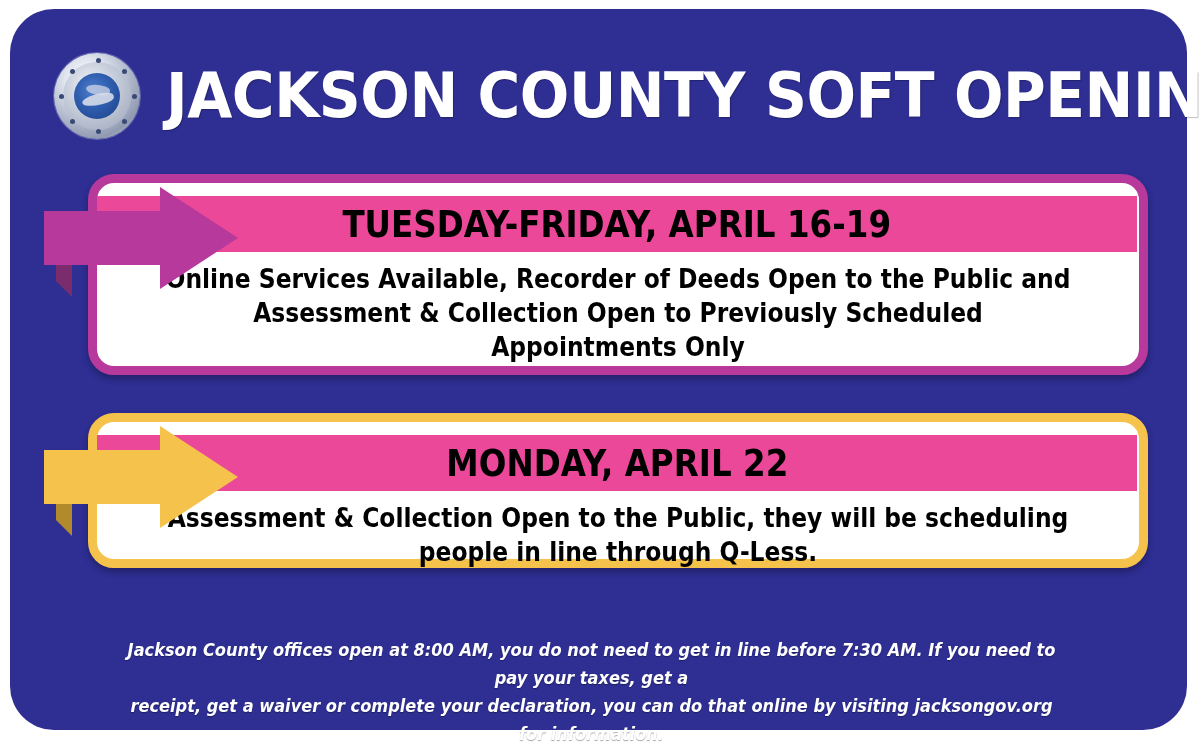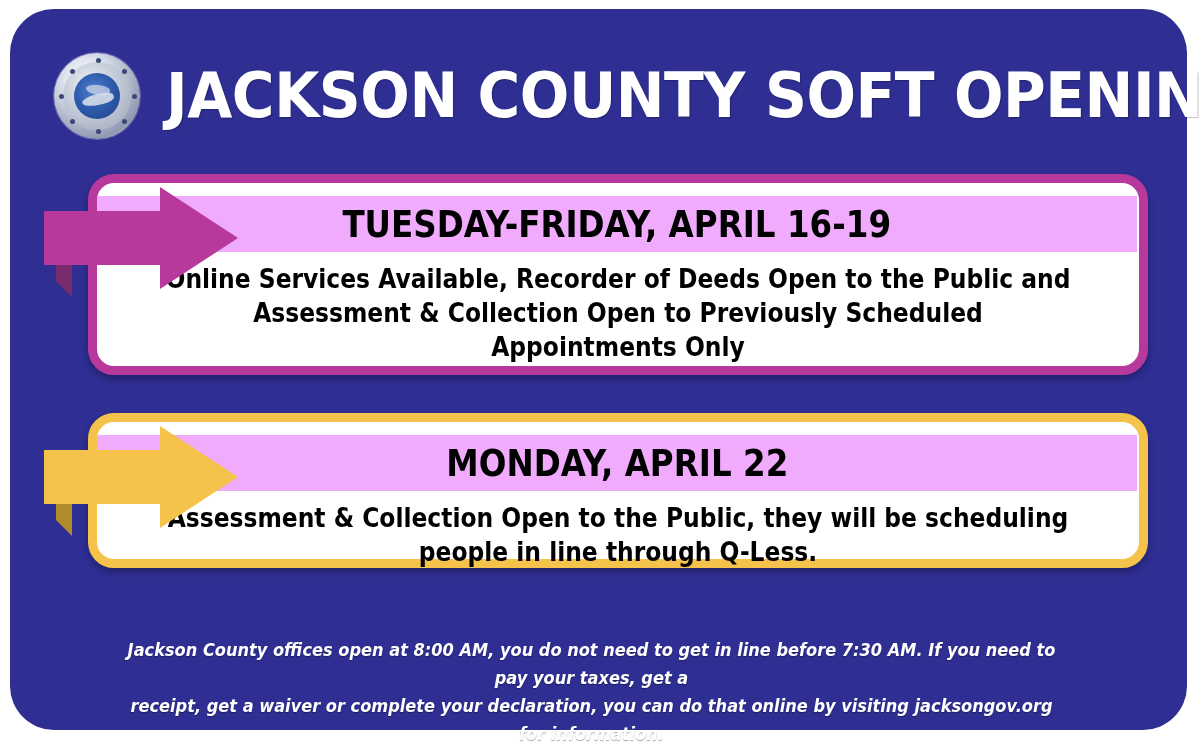--- a/index.html
+++ b/index.html
@@ -131,21 +131,21 @@
     border: 9px solid #f5c34c;
     box-shadow: 0 4px 6px rgba(0,0,0,0.28);
   }
 
   .green-bar {
     position: absolute;
     left: 0;
     top: 13px;
     right: 2px;
     height: 56px;
-    background: #f0abfc;
+    background: #ec4899;
     display: flex;
     align-items: center;
     justify-content: center;
   }
   .green-bar .bar-text {
     color: #000000;
     font-family: "DejaVu Sans", sans-serif;
     font-weight: bold;
     font-size: 37px;
     line-height: 1;

